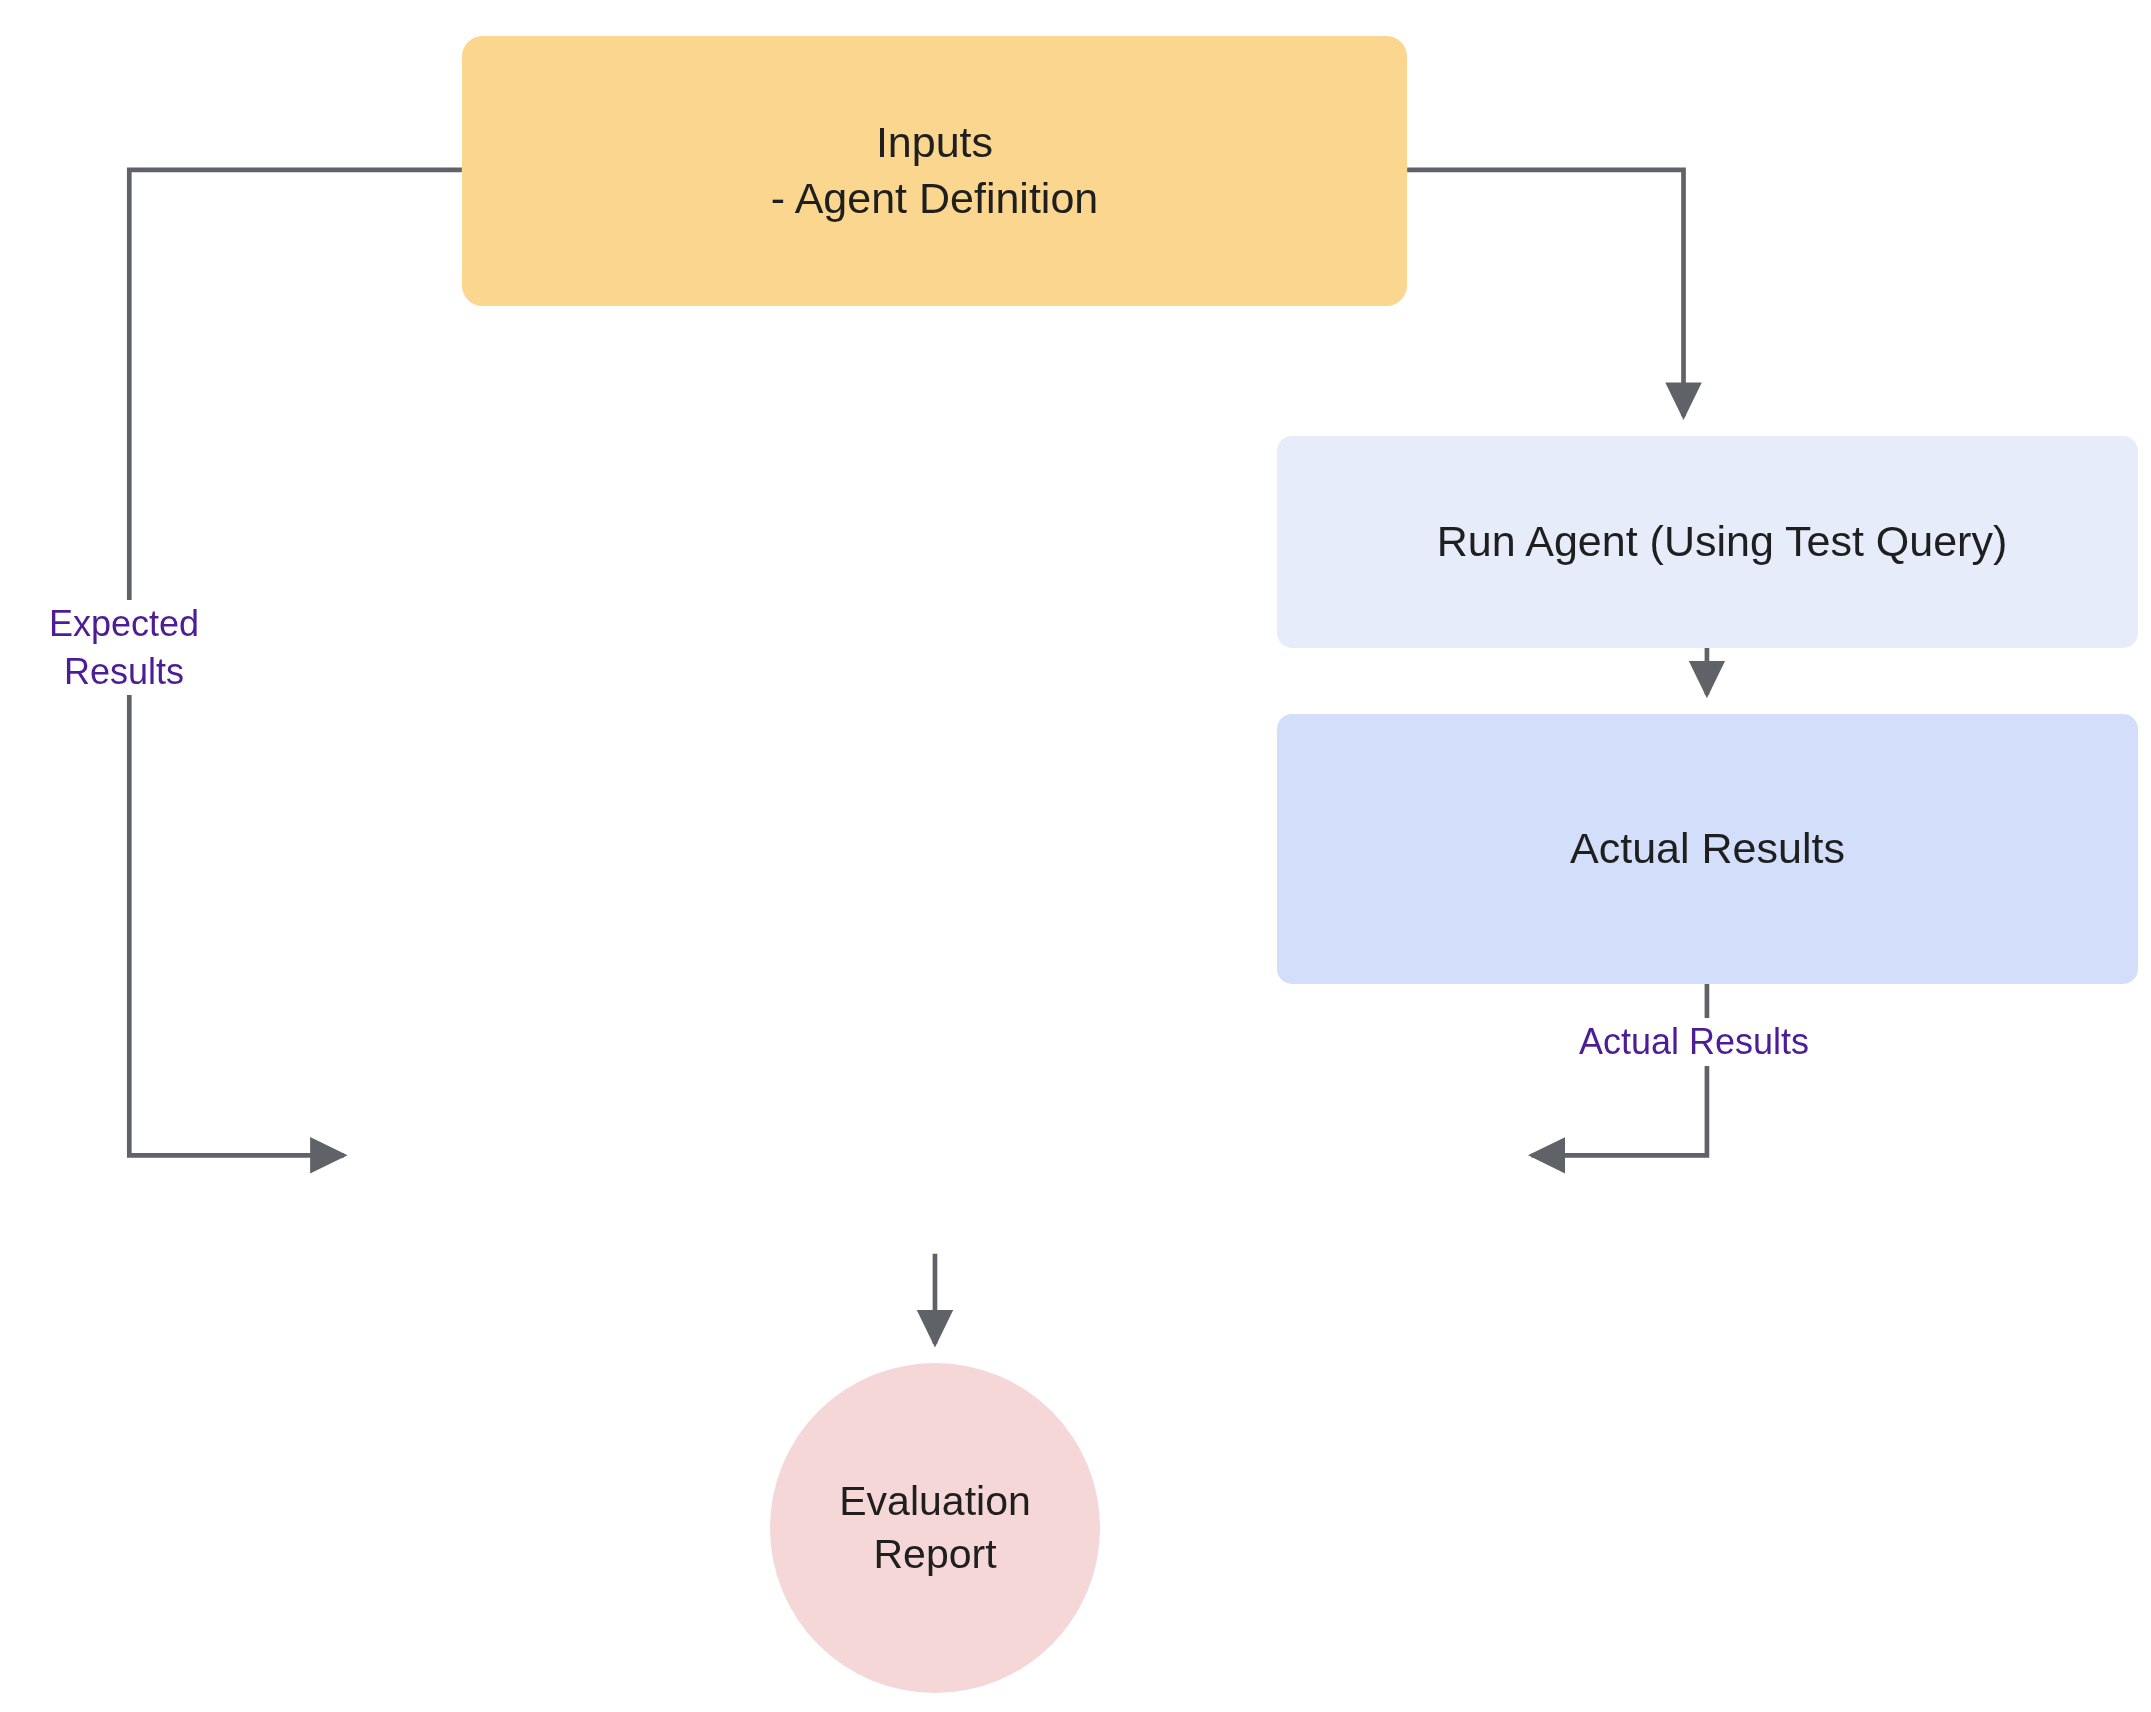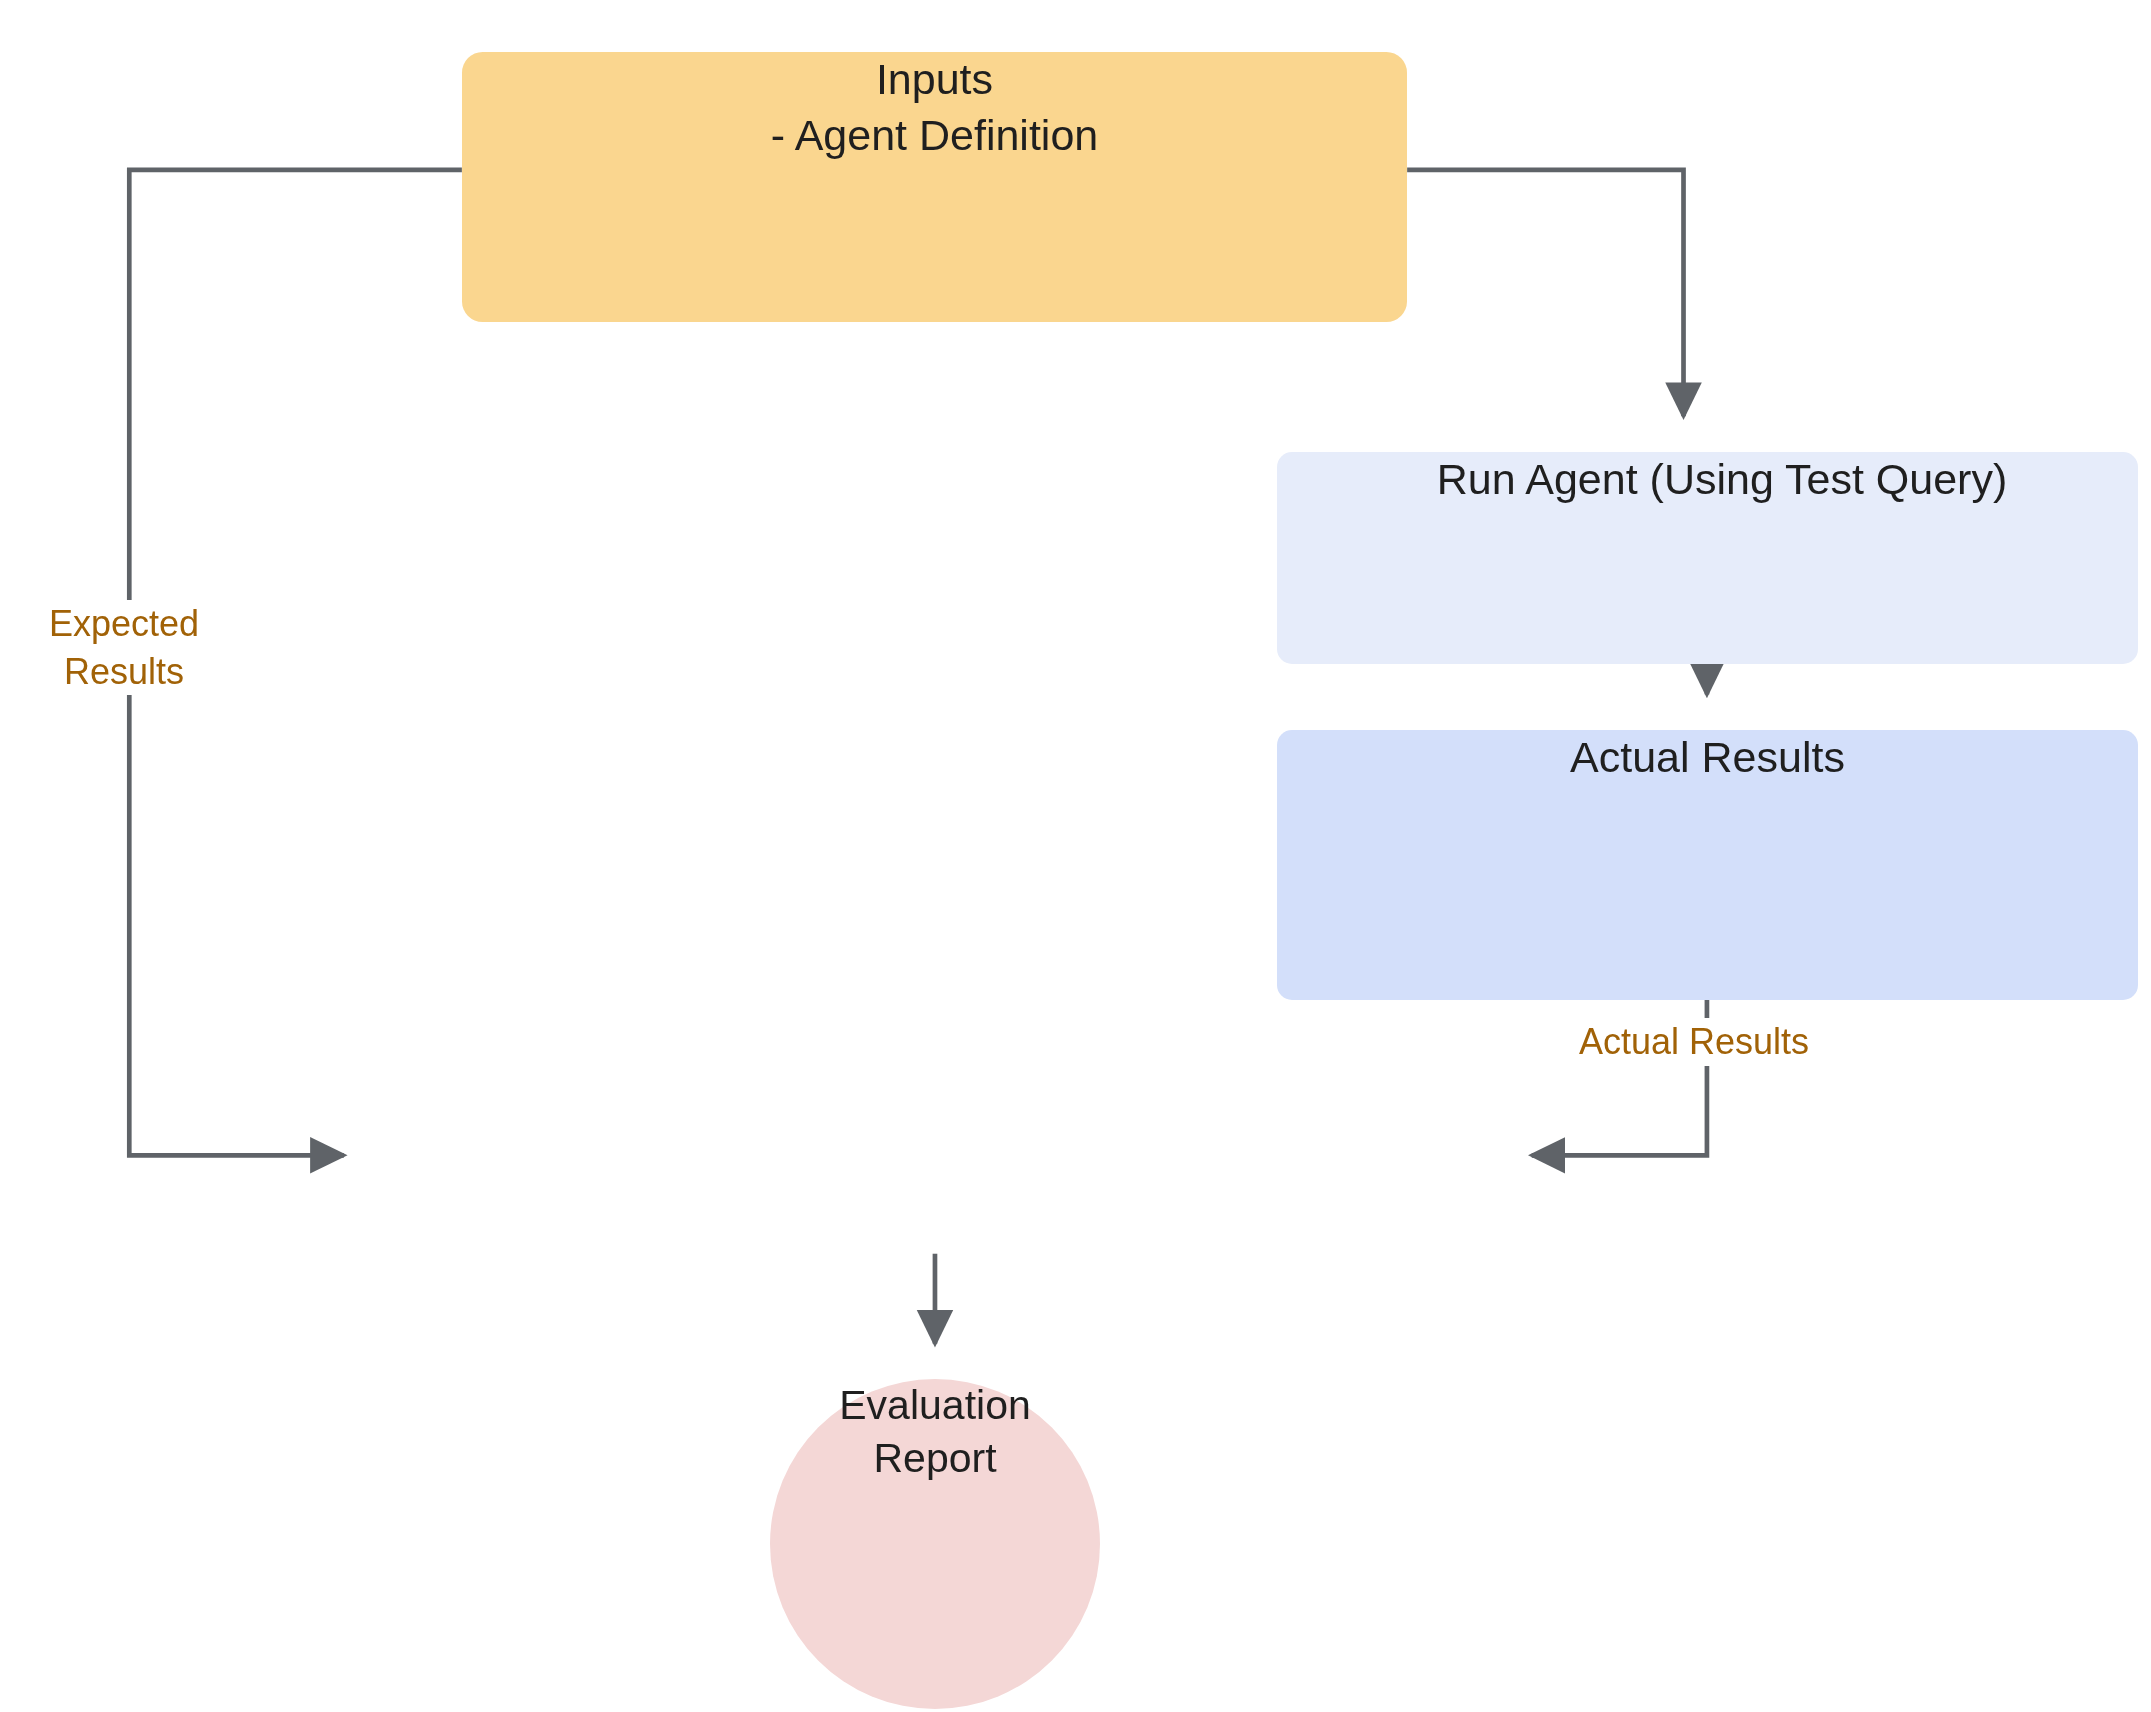--- a/index.html
+++ b/index.html
@@ -20,27 +20,27 @@
   #edges {
     position: absolute;
     left: 0;
     top: 0;
     width: 2151px;
     height: 1713px;
   }
   .node {
     position: absolute;
     display: flex;
+    align-items: center;
     justify-content: center;
     text-align: center;
     color: #1f1f1f;
     line-height: 1.30;
     box-sizing: border-box;
     z-index: 2;
-    margin-top: 16px;
   }
   .node .lines {
     width: 100%;
     padding: 0 17px;
     box-sizing: border-box;
   }
   .node .line {
     display: block;
   }
 
@@ -96,21 +96,21 @@
     width: 330px;
     height: 330px;
     background: #f4d7d6;
     border-radius: 50%;
     font-size: 41px;
   }
 
   
   .edge-label {
     position: absolute;
-    color: #a16207;
+    color: #4c1d95;
     font-size: 36px;
     line-height: 1.32;
     text-align: center;
     z-index: 3;
     background: #ffffff;
   }
   #label-expected-results {
     left: 28px;
     top: 600px;
     width: 192px;

